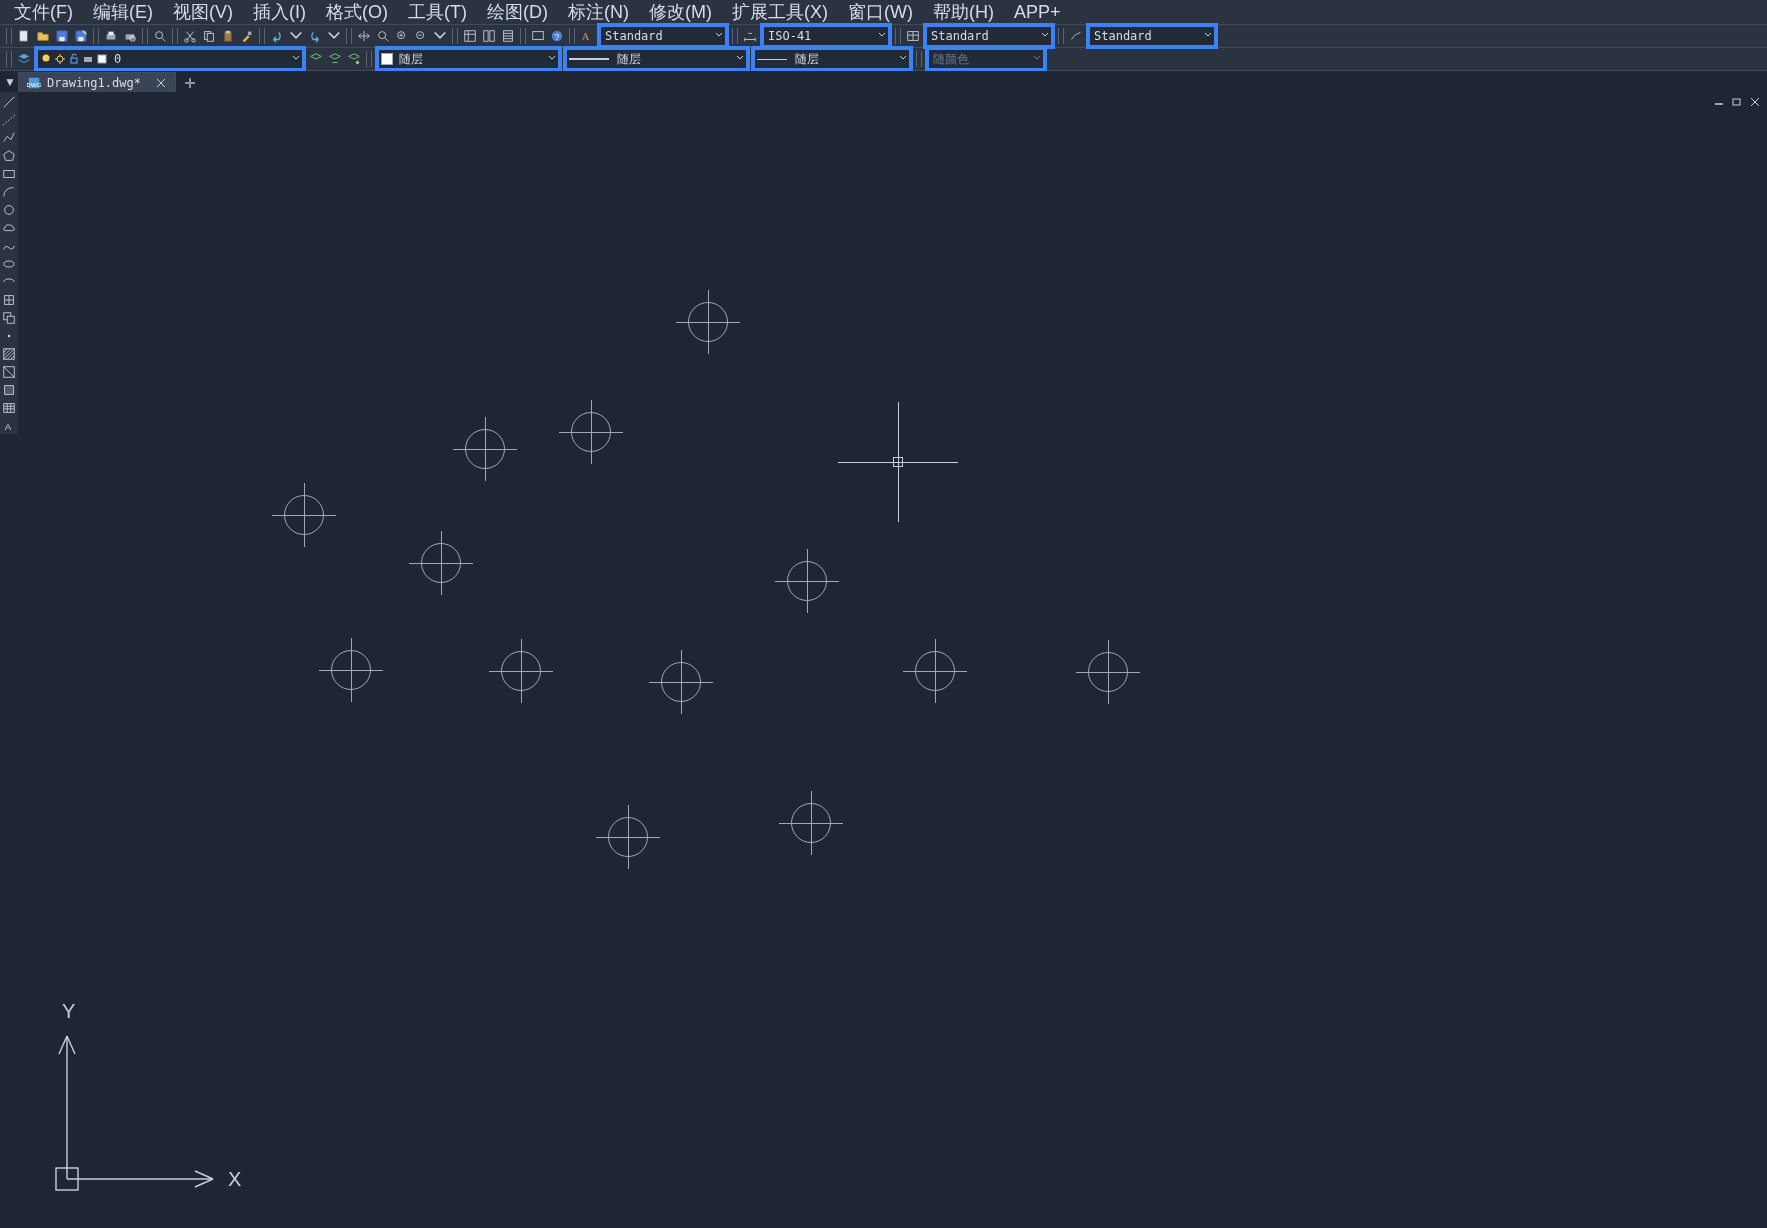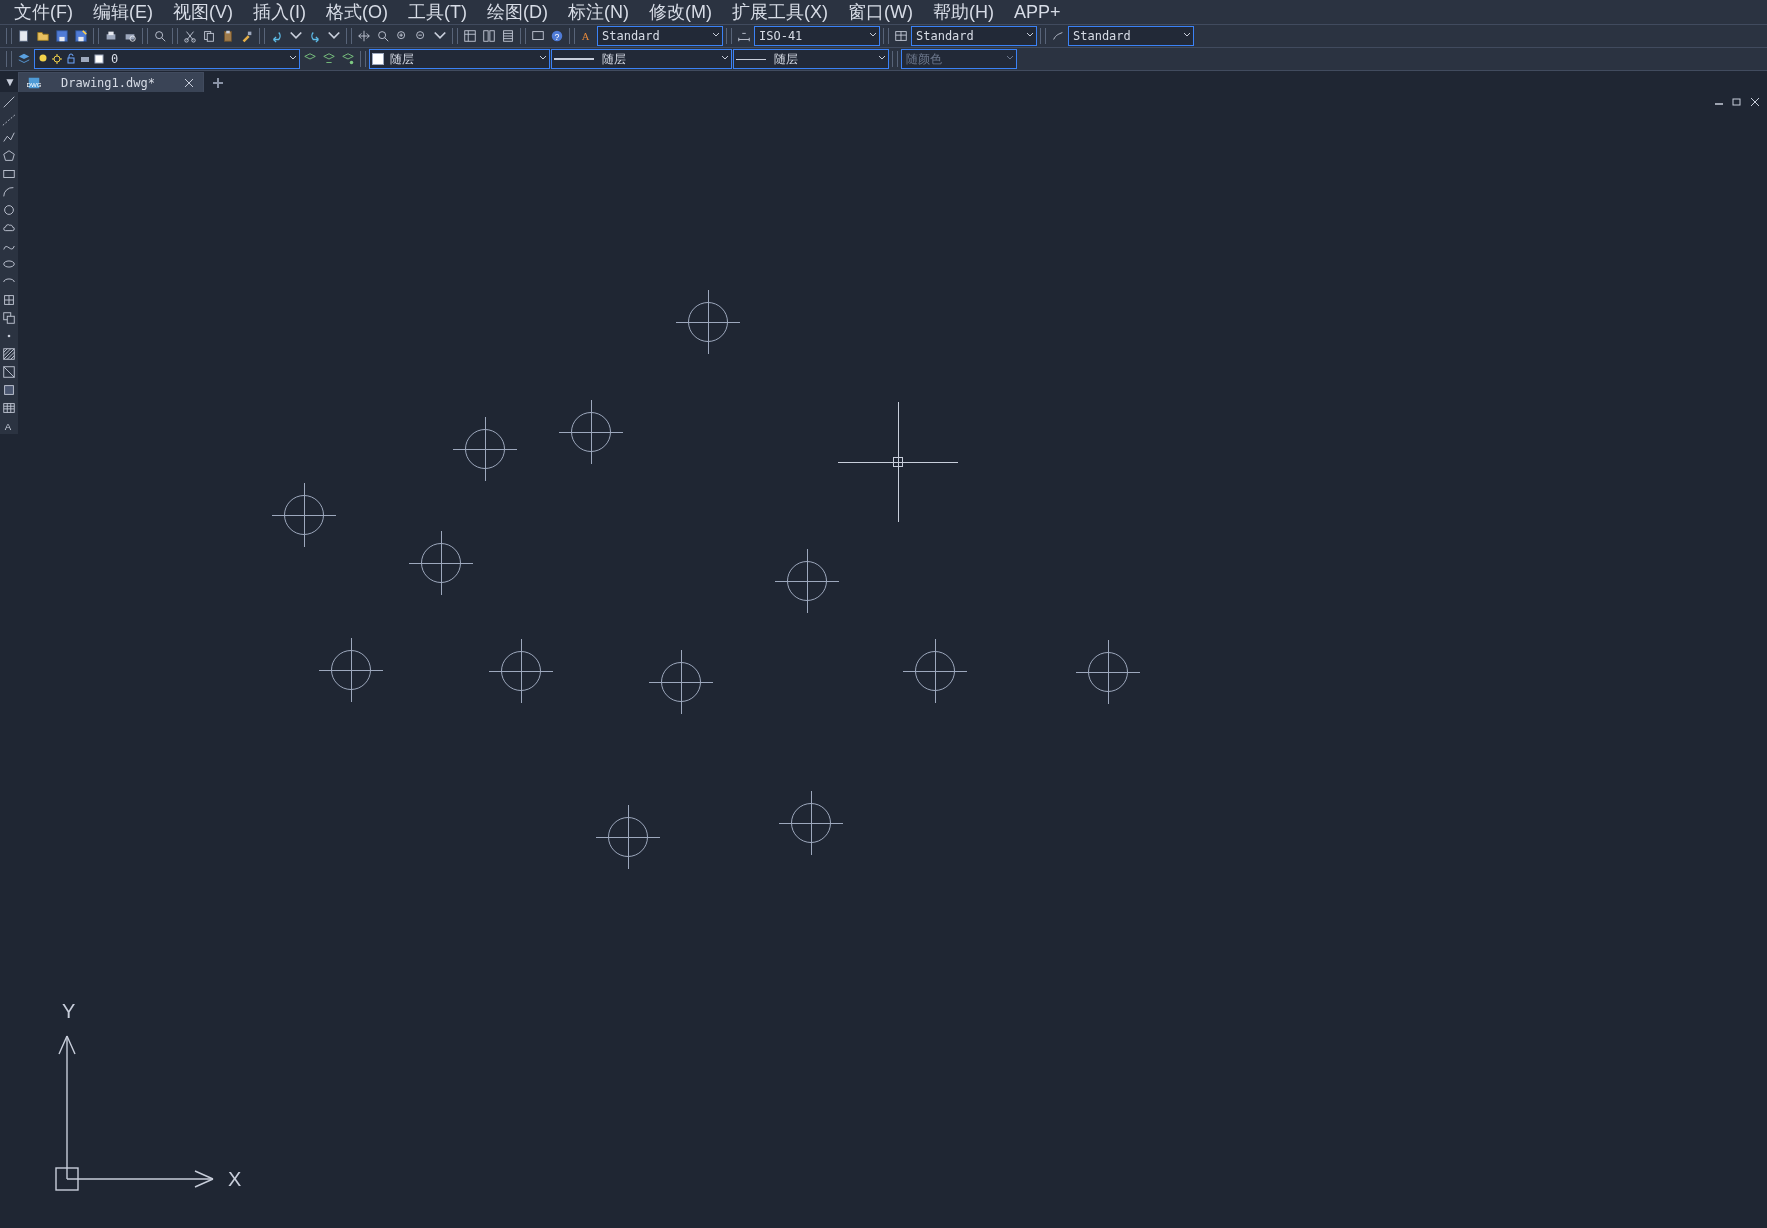--- a/index.html
+++ b/index.html
@@ -4,27 +4,27 @@
 <style>
 html,body{margin:0;padding:0;width:1767px;height:1228px;background:#1f2633;font-family:"Microsoft YaHei",SimSun,Arial,sans-serif;font-size:12px;color:#d7dce6;overflow:hidden;user-select:none}
 
 .menubar{height:24px;background:#2b3341;display:flex;align-items:center;padding:0 4px;border-bottom:1px solid #414b5e}
 .menubar .mi{padding:0 10px;height:24px;line-height:24px;cursor:default;font-size:18px}
 
 .tbrow{height:22px;background:#2b3341;display:flex;align-items:center;border-bottom:1px solid #414b5e;padding:0 4px;gap:1px}
 .grip{width:4px;height:16px;border-left:1px solid #586479;border-right:1px solid #586479;margin:0 2px}
 .tbtn{width:18px;height:18px;display:flex;align-items:center;justify-content:center;cursor:default}
 .tbtn svg{width:14px;height:14px}
-.dd{height:18px;background:#222937;border:1px solid #3b82f6;display:flex;align-items:center;padding:0 2px;position:relative;cursor:default;font-family:Consolas,monospace;font-size:12px}
+.dd{height:18px;background:#222937;border:4px solid #3b82f6;display:flex;align-items:center;padding:0 2px;position:relative;cursor:default;font-family:Consolas,monospace;font-size:12px}
 .dd .arrow{position:absolute;right:2px;top:4px}
 .dd .txt{padding-left:2px;flex:1;white-space:nowrap;overflow:hidden}
 
 .tabbar{height:22px;background:#1f2633;display:flex;align-items:flex-end;padding-left:18px;position:relative}
 .tabbar .tri{position:absolute;left:4px;top:4px;color:#c8cedb}
-.tab{height:20px;background:#3a4456;display:flex;align-items:center;padding:0 8px;gap:20px;border:1px solid #414b5e;border-bottom:none}
+.tab{height:20px;background:#3a4456;display:flex;align-items:center;padding:0 8px;gap:6px;border:1px solid #414b5e;border-bottom:none}
 .tab .ico{width:14px;height:14px}
 .tab .x{width:12px;height:12px;display:flex;align-items:center;justify-content:center;margin-left:8px}
 .addtab{width:20px;height:20px;display:flex;align-items:center;justify-content:center;margin-left:4px}
 
 .leftbar{position:absolute;left:0;top:92px;width:18px;background:#2b3341;display:flex;flex-direction:column;align-items:center;padding-top:2px;gap:2px}
 .leftbar .tbtn{width:16px;height:16px}
 
 .canvas{position:absolute;left:18px;top:92px;right:0;bottom:0;background:#1f2633}
 .wndctrl{position:absolute;right:6px;top:4px;display:flex;gap:6px}
 .wndctrl .c{width:12px;height:12px;display:flex;align-items:center;justify-content:center;color:#c8cedb;cursor:default}

